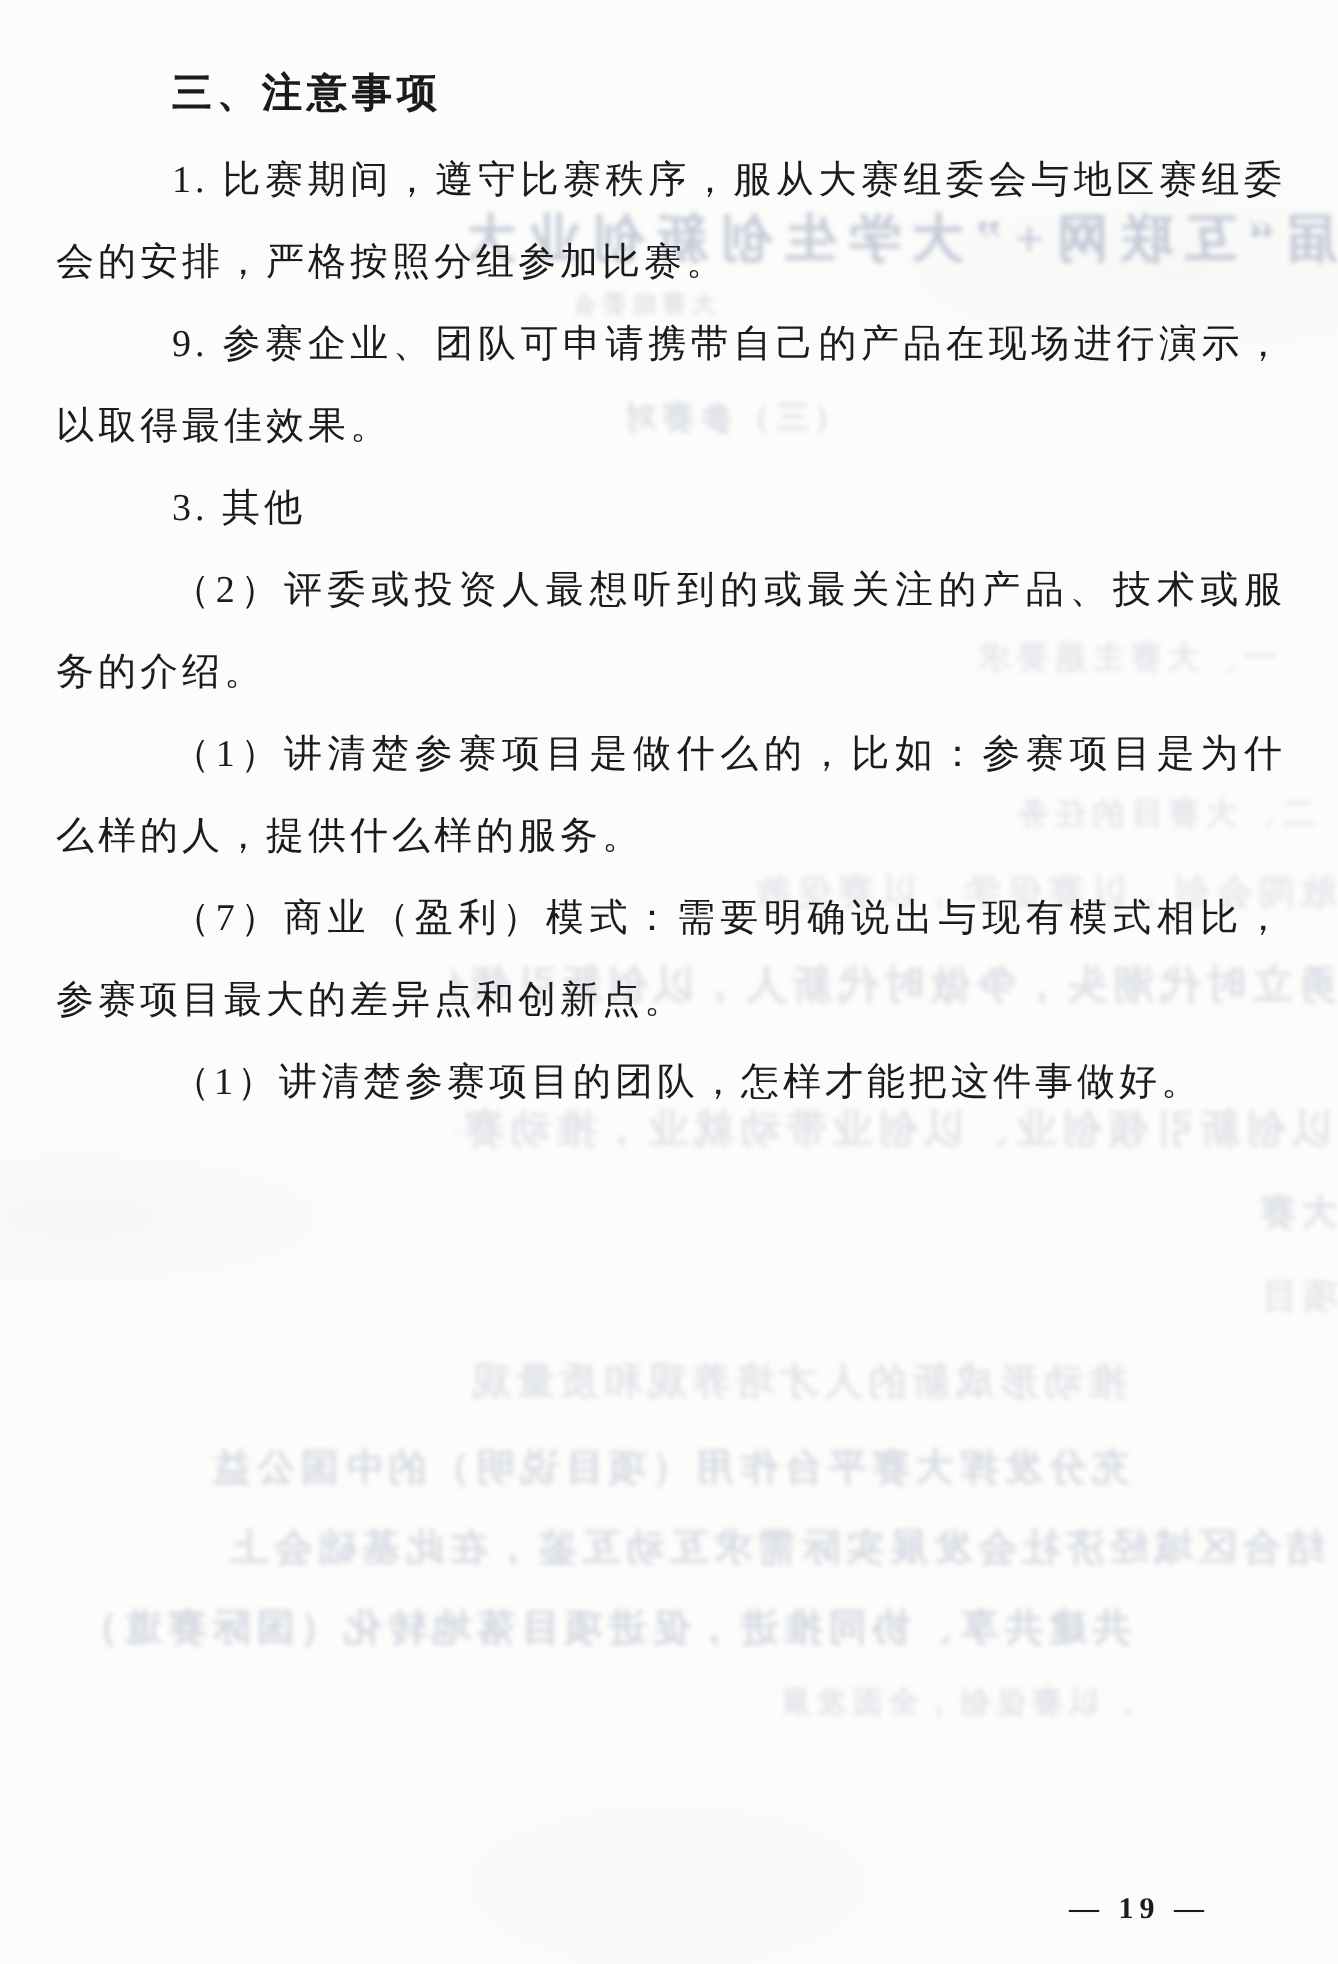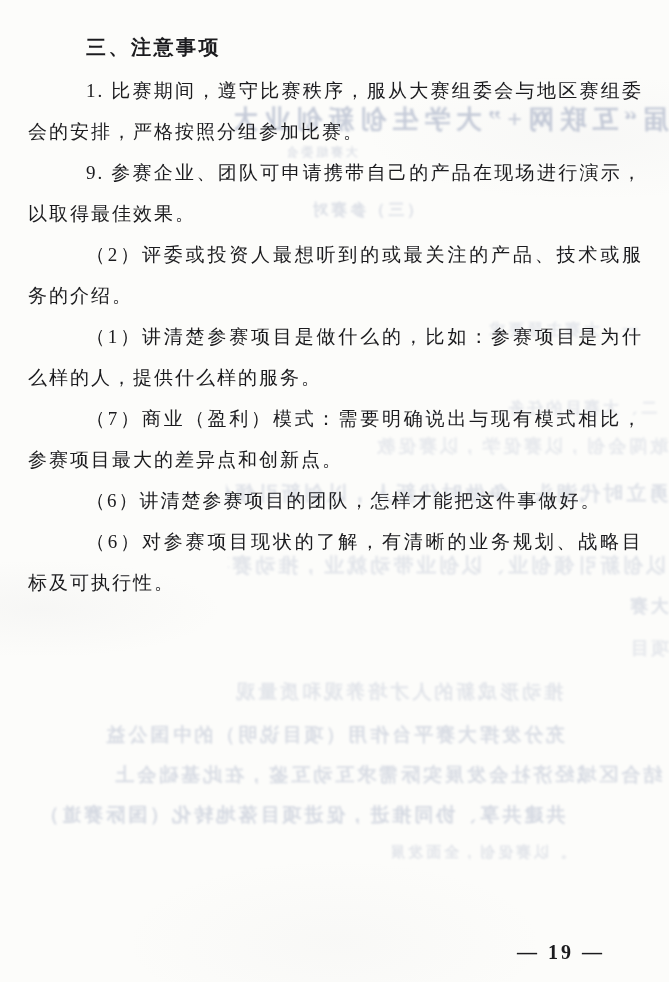--- a/index.html
+++ b/index.html
@@ -44,21 +44,21 @@
   .para {
     margin: 0;
     text-indent: 58px;
   }
 
   
   .pageno {
     position: absolute;
     right: 64px;
     bottom: 18px;
-    font-size: 20px;
+    font-size: 15px;
     font-weight: bold;
     letter-spacing: 3px;
     color: #1b1b1e;
     white-space: nowrap;
   }
 
   
   .ghost {
     position: absolute;
     transform: scaleX(-1);
@@ -107,22 +107,22 @@
     <div class="ghost g12">充分发挥大赛平台作用（项目说明）的中国公益</div>
     <div class="ghost g13">结合区域经济社会发展实际需求互动互鉴，在此基础会上</div>
     <div class="ghost g14">共建共享、协同推进，促进项目落地转化（国际赛道）</div>
     <div class="ghost g15">。以赛促创，全面发展</div>
   </div>
 
   <div class="doc">
     <h2 class="heading">三、注意事项</h2>
     <p class="para">1. 比赛期间，遵守比赛秩序，服从大赛组委会与地区赛组委会的安排，严格按照分组参加比赛。</p>
     <p class="para">9. 参赛企业、团队可申请携带自己的产品在现场进行演示，以取得最佳效果。</p>
+    <p class="para">3. 其他</p>
     <p class="para">（2）评委或投资人最想听到的或最关注的产品、技术或服务的介绍。</p>
     <p class="para">（1）讲清楚参赛项目是做什么的，比如：参赛项目是为什么样的人，提供什么样的服务。</p>
     <p class="para">（7）商业（盈利）模式：需要明确说出与现有模式相比，参赛项目最大的差异点和创新点。</p>
-    <p class="para">（6）讲清楚参赛项目的团队，怎样才能把这件事做好。</p>
-    <p class="para">（6）对参赛项目现状的了解，有清晰的业务规划、战略目标及可执行性。</p>
+    <p class="para">（1）讲清楚参赛项目的团队，怎样才能把这件事做好。</p>
   </div>
 
   <div class="pageno">— 19 —</div>
 
 </div>
 
 </body></html>

